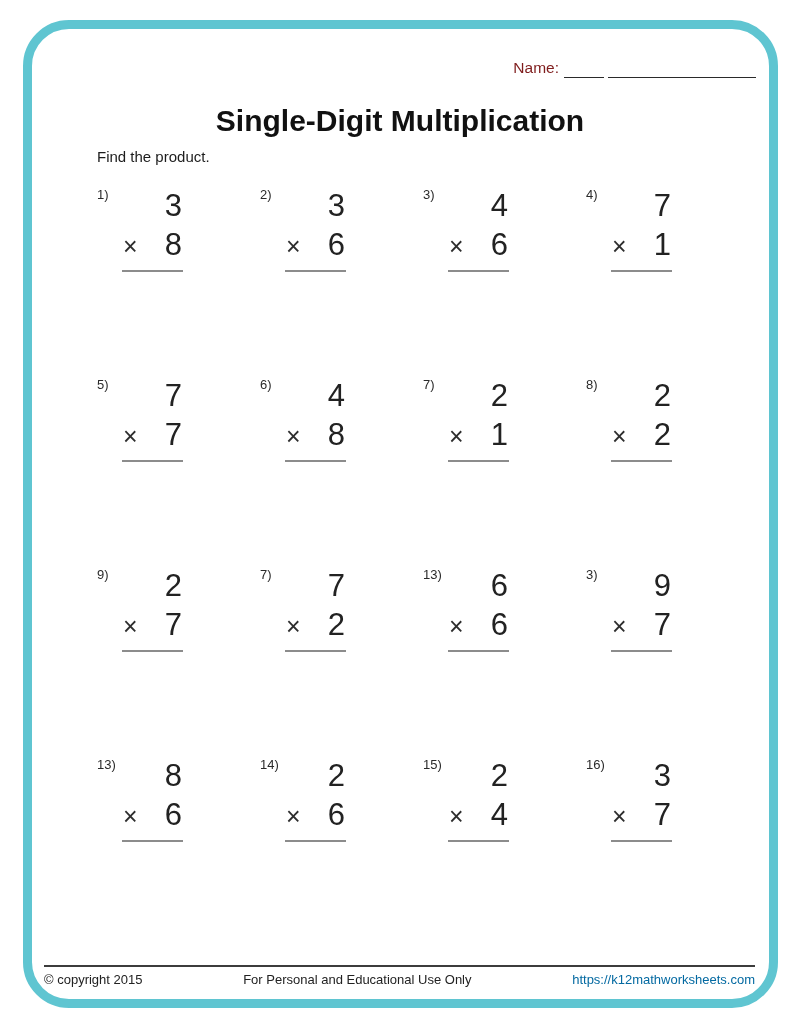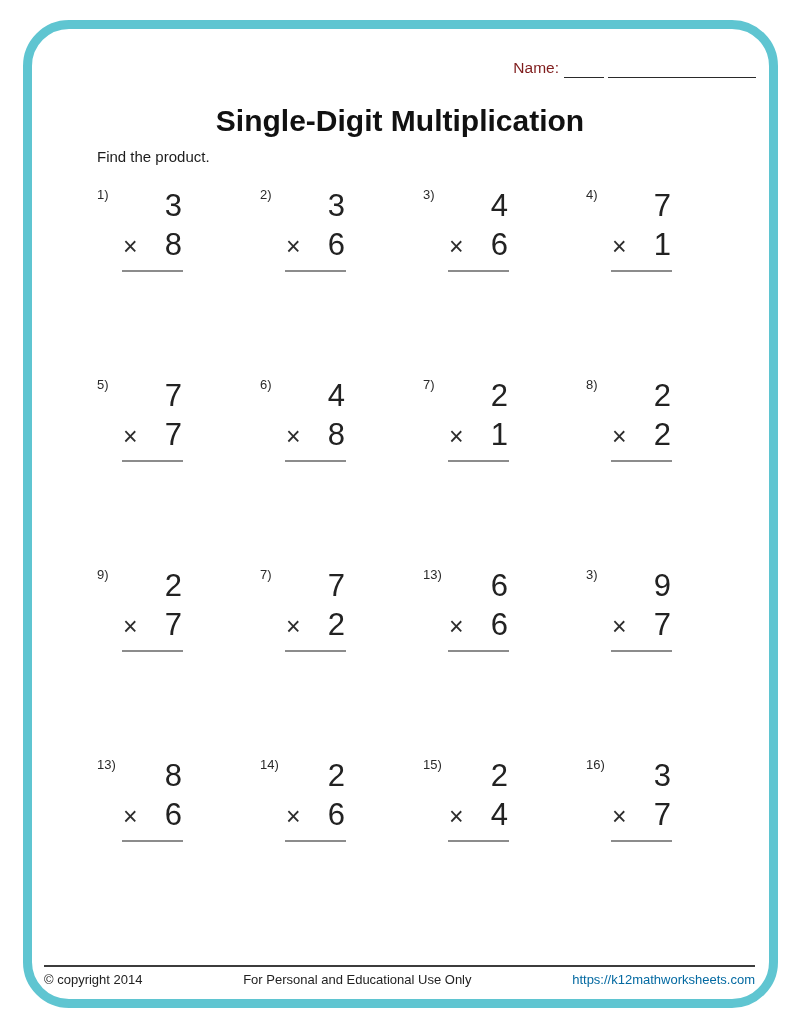--- a/index.html
+++ b/index.html
@@ -263,18 +263,18 @@
           <span class="times">×</span>
           <span>7</span>
         </div>
         <div class="rule" style="border-bottom-color: rgb(140, 140, 140);"></div>
       </div>
     </div>
   </div>
 
   <div class="footer-line" style="border-top-color: rgb(60, 60, 60);"></div>
   <div class="footer">
-    <span>© copyright 2014</span>
+    <span>© copyright 2015</span>
     <span>For Personal and Educational Use Only</span>
     <span class="url">https://k12mathworksheets.com</span>
   </div>
 
 </div>
 
 </body></html>

